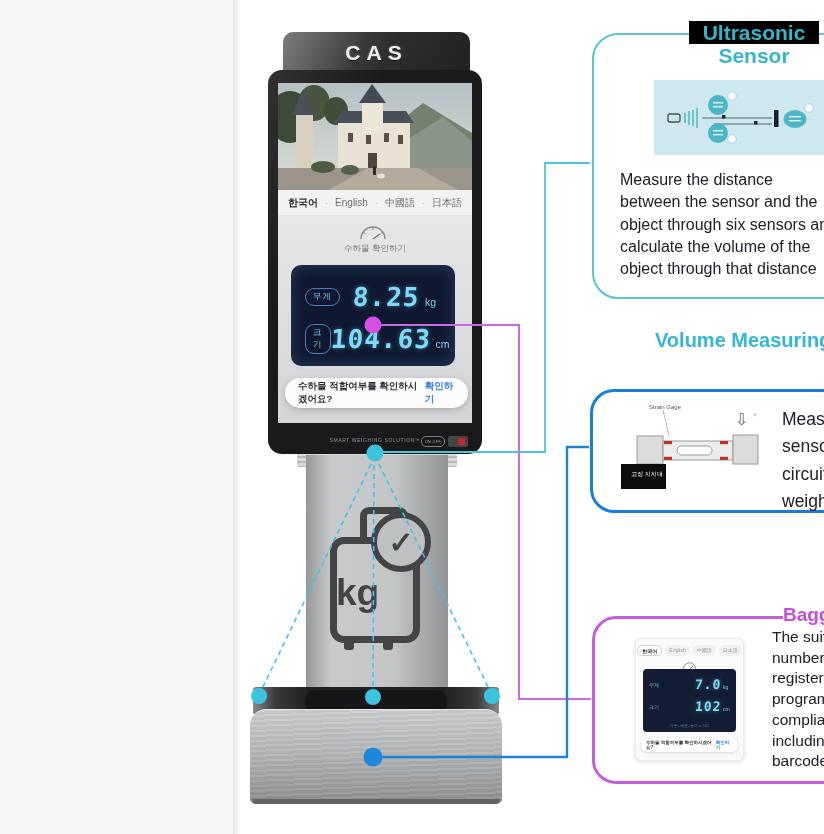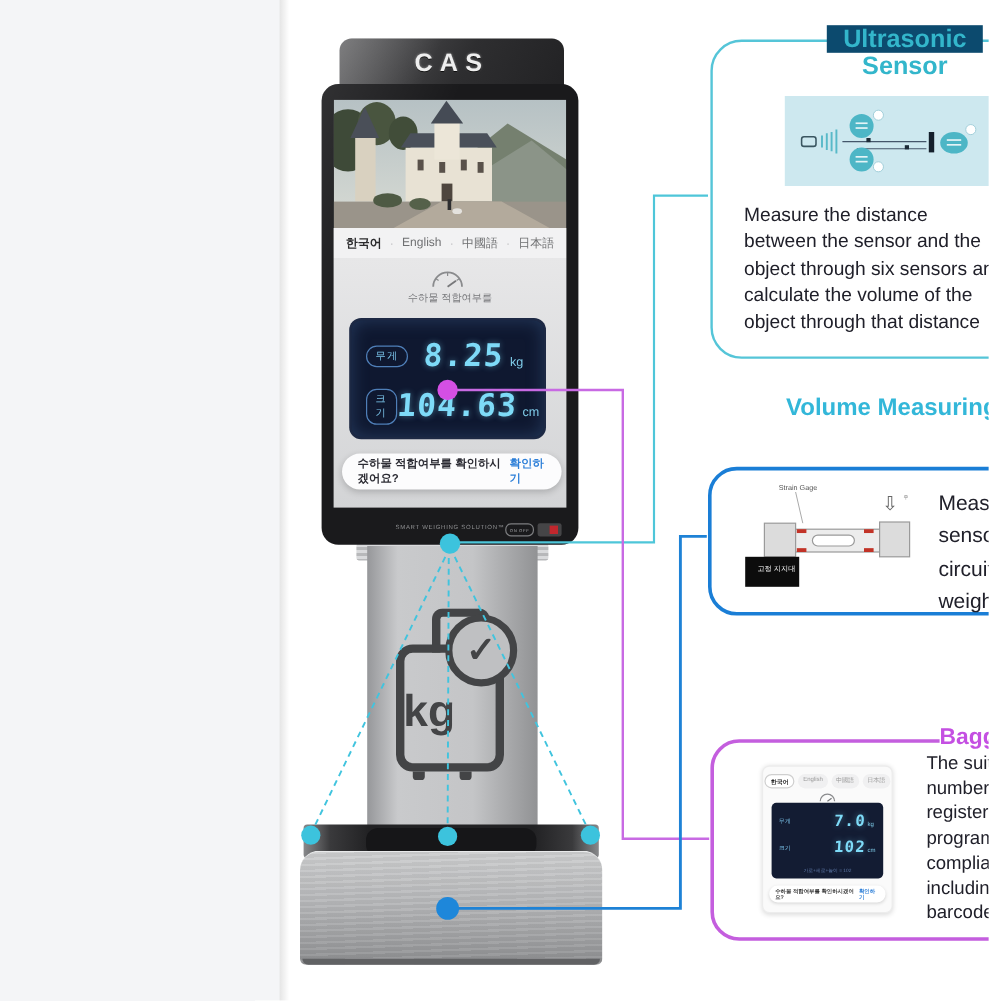--- a/index.html
+++ b/index.html
@@ -85,21 +85,21 @@
     background:#616264;border-radius:0 0 5px 5px;}
 
   
   .overlay{left:0;top:0;width:824px;height:834px;pointer-events:none;}
 
   
   .callout{position:absolute;background:#fff;}
   .box-ultra{left:592px;top:33px;width:278px;height:262px;border:2.5px solid #55c5d8;border-radius:26px;}
   .box-title{position:absolute;top:-14px;left:52px;width:216px;text-align:center;
     color:#33b6cb;font-weight:bold;font-size:21px;line-height:23px;}
-  .box-title .t1{background:#0c4a6e;padding:0 14px;}
+  .box-title .t1{background:#000000;padding:0 14px;}
   .sensor-img{position:absolute;left:60px;top:45px;width:176px;height:75px;background:#cde8ef;}
   .body-text{position:absolute;color:#20202a;}
   .ultra-body{left:26px;top:134px;font-size:16px;line-height:22.3px;width:300px;}
 
   .vol-heading{left:655px;top:329px;font-size:20px;font-weight:bold;color:#33b7d9;white-space:nowrap;}
 
   .box-vol{left:590px;top:389px;width:280px;height:118px;border:3.5px solid #1a7ed6;border-radius:24px;}
   .loadcell{position:absolute;left:14px;top:10px;width:162px;height:96px;}
   .strain-label{position:absolute;left:42px;top:2px;font-size:6px;color:#555;}
   .support-label{position:absolute;left:18px;top:68px;width:44px;text-align:center;font-size:6px;color:#fff;}
@@ -208,21 +208,21 @@
 
   <div class="abs gauge">
     <svg width="30" height="19" viewBox="0 0 30 19">
       <path d="M3,17 A12,12 0 0 1 27,17" fill="none" stroke="#8a8b8d" stroke-width="1.5"></path>
       <line x1="5" y1="10" x2="7.5" y2="11.8" stroke="#8a8b8d" stroke-width="1"></line>
       <line x1="15" y1="5" x2="15" y2="8" stroke="#8a8b8d" stroke-width="1"></line>
       <line x1="25" y1="10" x2="22.5" y2="11.8" stroke="#8a8b8d" stroke-width="1"></line>
       <line x1="15" y1="17" x2="22" y2="12" stroke="#77787a" stroke-width="1.5"></line>
     </svg>
   </div>
-  <div class="abs gauge-label">수하물 적합여부를</div>
+  <div class="abs gauge-label">수하물 확인하기</div>
 
   <div class="abs display">
     <div class="disp-row" style="top:14px;">
       <span class="disp-pill">무게</span>
       <span class="disp-val seg">8.25</span>
       <span class="disp-unit">kg</span>
     </div>
     <div class="disp-row" style="top:56px;">
       <span class="disp-pill">크기</span>
       <span class="disp-val seg">104.63</span>

